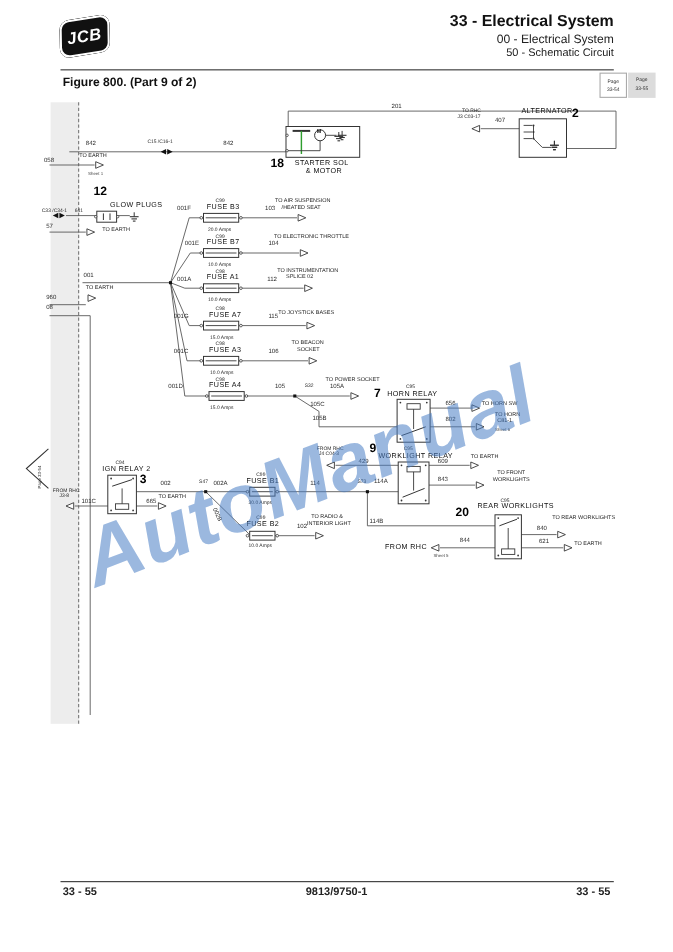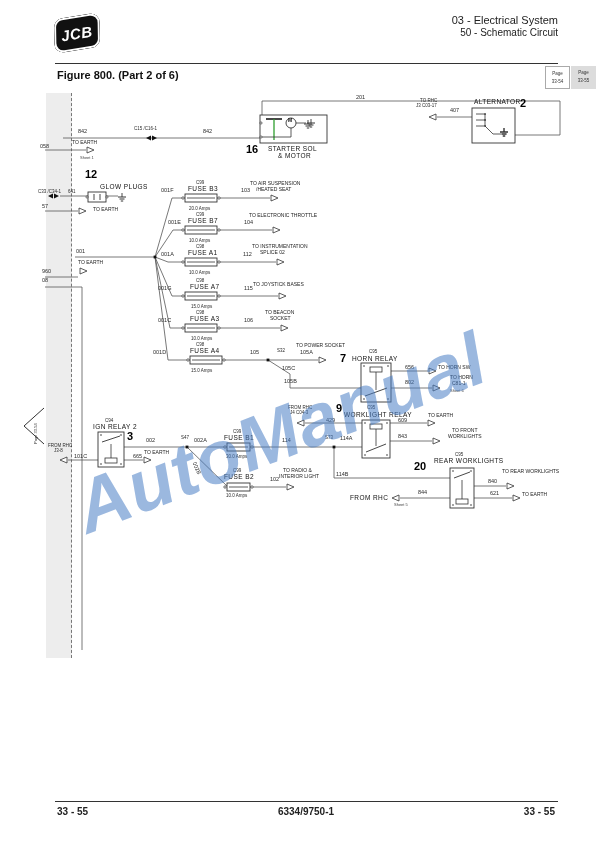--- a/index.html
+++ b/index.html
@@ -41,25 +41,26 @@
 </style>
 </head>
 <body>
 
 <div class="page">
 
   <div class="logo">
       <span>JCB</span>
     </div>
   <div class="titleblock">
-    <div class="h-sub1">03 - Electrical System</div>
+    <div class="h-title">33 - Electrical System</div>
+    <div class="h-sub1">00 - Electrical System</div>
     <div class="h-sub2">50 - Schematic Circuit</div>
   </div>
   <div class="hrule"></div>
-  <div class="figtitle">Figure 800. (Part 2 of 6)</div>
+  <div class="figtitle">Figure 800. (Part 9 of 2)</div>
   <div class="pref pref1">
     <div>Page</div>
     <div>33-54</div>
   </div>
   <div class="pref pref2">
     <div>Page</div>
     <div>33-55</div>
   </div>
 
   <div class="band"></div>
@@ -260,21 +261,21 @@
     </svg>
 
   <div id="labels">
       <div class="t lbl" style="left: 356px; top: 94px;">201</div>
       <div class="t lbl" style="left: 78px; top: 128px;">842</div>
       <div class="t sm" style="left: 134px; top: 126px;">C15 /C16-1</div>
       <div class="t lbl" style="left: 203px; top: 128px;">842</div>
       <div class="t lbl" style="left: 40px; top: 143px;">058</div>
       <div class="t dest" style="left: 72px; top: 140px;">TO EARTH</div>
       <div class="t xs" style="left: 80px; top: 156px;">Sheet 1</div>
-      <div class="t num" style="left: 246px; top: 143px;">16</div>
+      <div class="t num" style="left: 246px; top: 143px;">18</div>
       <div class="t cap" style="left: 268px; top: 145px;">STARTER SOL</div>
       <div class="t cap" style="left: 278px; top: 152px;">&amp; MOTOR</div>
       <div class="t sm" style="left: 420px; top: 98px;">TO RHC</div>
       <div class="t sm" style="left: 416px; top: 103px;">J3 C03-17</div>
       <div class="t lbl" style="left: 450px; top: 107px;">407</div>
       <div class="t cap" style="left: 474px; top: 98px;">ALTERNATOR</div>
       <div class="t num" style="left: 520px; top: 97px;">2</div>
       <div class="t num" style="left: 85px; top: 168px;">12</div>
       <div class="t cap" style="left: 100px; top: 183px;">GLOW PLUGS</div>
       <div class="t sm" style="left: 38px; top: 189px;">C33 /C34-1</div>
@@ -383,15 +384,15 @@
       <div class="t dest" style="left: 502px; top: 469px;">TO REAR WORKLIGHTS</div>
       <div class="t lbl" style="left: 490px; top: 490px;">621</div>
       <div class="t dest" style="left: 522px; top: 492px;">TO EARTH</div>
       <div class="t mm" style="left: 288px; top: 118px;">M</div>
     </div>
 
   <div class="watermark">AutoManual</div>
 
   <div class="frule"></div>
   <div class="f-left">33 - 55</div>
-  <div class="f-center">6334/9750-1</div>
+  <div class="f-center">9813/9750-1</div>
   <div class="f-right">33 - 55</div>
 </div>
 
 </body></html>

